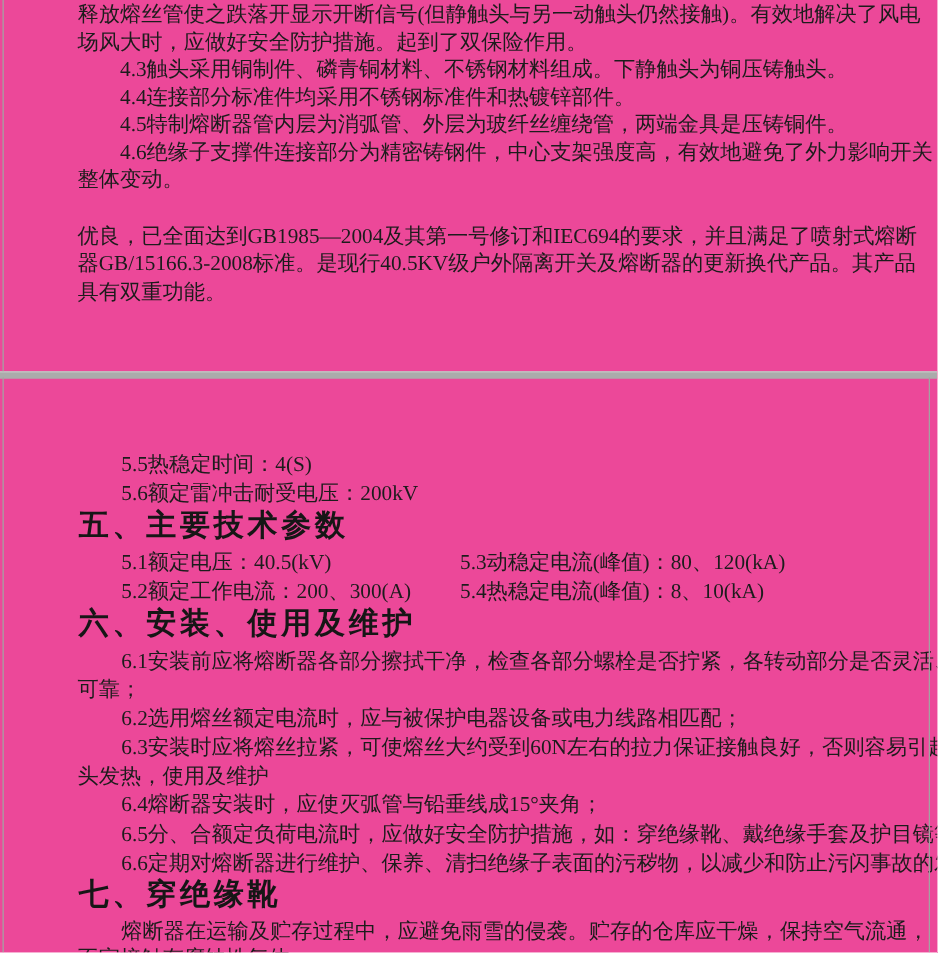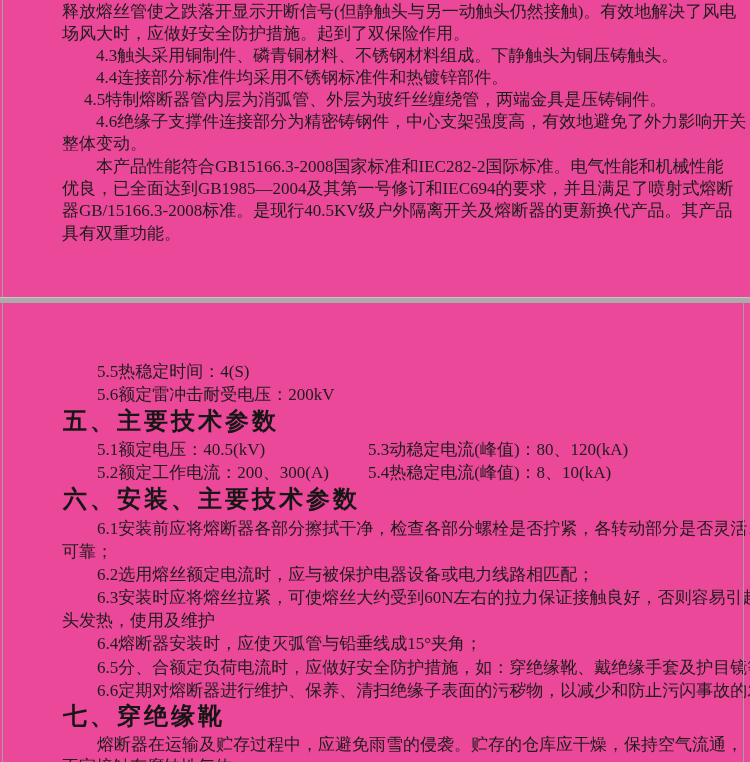--- a/index.html
+++ b/index.html
@@ -26,43 +26,42 @@
 </head>
 <body>
 
 <div class="stage">
 
   <div class="page" style="top:0;height:297px;">
     <div class="ln" style="top:2px;left:62px">释放熔丝管使之跌落开显示开断信号(但静触头与另一动触头仍然接触)。有效地解决了风电</div>
     <div class="ln" style="top:24px;left:62px">场风大时，应做好安全防护措施。起到了双保险作用。</div>
     <div class="ln" style="top:46px;left:96px">4.3触头采用铜制件、磷青铜材料、不锈钢材料组成。下静触头为铜压铸触头。</div>
     <div class="ln" style="top:68px;left:96px">4.4连接部分标准件均采用不锈钢标准件和热镀锌部件。</div>
-    <div class="ln" style="top:90px;left:84px">4.5特制熔断器管内层为消弧管、外层为玻纤丝缠绕管，两端金具是压铸铜件。</div>
+    <div class="ln" style="top:90px;left:96px">4.5特制熔断器管内层为消弧管、外层为玻纤丝缠绕管，两端金具是压铸铜件。</div>
     <div class="ln" style="top:112px;left:96px">4.6绝缘子支撑件连接部分为精密铸钢件，中心支架强度高，有效地避免了外力影响开关</div>
     <div class="ln" style="top:134px;left:62px">整体变动。</div>
-    <div class="ln" style="top:157px;left:96px">本产品性能符合GB15166.3-2008国家标准和IEC282-2国际标准。电气性能和机械性能</div>
     <div class="ln" style="top:179px;left:62px">优良，已全面达到GB1985—2004及其第一号修订和IEC694的要求，并且满足了喷射式熔断</div>
     <div class="ln" style="top:201px;left:62px">器GB/15166.3-2008标准。是现行40.5KV级户外隔离开关及熔断器的更新换代产品。其产品</div>
     <div class="ln" style="top:224px;left:62px">具有双重功能。</div>
   </div>
 
   <div class="hband" style="top:297px;"></div>
 
   <div class="page" style="top:302px;height:460px;">
     <div class="ln" style="top:60px;left:97px">5.5热稳定时间：4(S)</div>
     <div class="ln" style="top:83px;left:97px">5.6额定雷冲击耐受电压：200kV</div>
 
     <div class="hd" style="top:107px;left:63px">五、主要技术参数</div>
 
     <div class="ln" style="top:138px;left:97px">5.1额定电压：40.5(kV)</div>
     <div class="ln" style="top:138px;left:368px">5.3动稳定电流(峰值)：80、120(kA)</div>
     <div class="ln" style="top:161px;left:97px">5.2额定工作电流：200、300(A)</div>
     <div class="ln" style="top:161px;left:368px">5.4热稳定电流(峰值)：8、10(kA)</div>
 
-    <div class="hd" style="top:185px;left:63px">六、安装、主要技术参数</div>
+    <div class="hd" style="top:185px;left:63px">六、安装、使用及维护</div>
 
     <div class="ln" style="top:217px;left:97px">6.1安装前应将熔断器各部分擦拭干净，检查各部分螺栓是否拧紧，各转动部分是否灵活、</div>
     <div class="ln" style="top:240px;left:62px">可靠；</div>
     <div class="ln" style="top:263px;left:97px">6.2选用熔丝额定电流时，应与被保护电器设备或电力线路相匹配；</div>
     <div class="ln" style="top:286px;left:97px">6.3安装时应将熔丝拉紧，可使熔丝大约受到60N左右的拉力保证接触良好，否则容易引起触</div>
     <div class="ln" style="top:309px;left:62px">头发热，使用及维护</div>
     <div class="ln" style="top:332px;left:97px">6.4熔断器安装时，应使灭弧管与铅垂线成15°夹角；</div>
     <div class="ln" style="top:356px;left:97px">6.5分、合额定负荷电流时，应做好安全防护措施，如：穿绝缘靴、戴绝缘手套及护目镜等；</div>
     <div class="ln" style="top:379px;left:97px">6.6定期对熔断器进行维护、保养、清扫绝缘子表面的污秽物，以减少和防止污闪事故的发生。</div>
 

